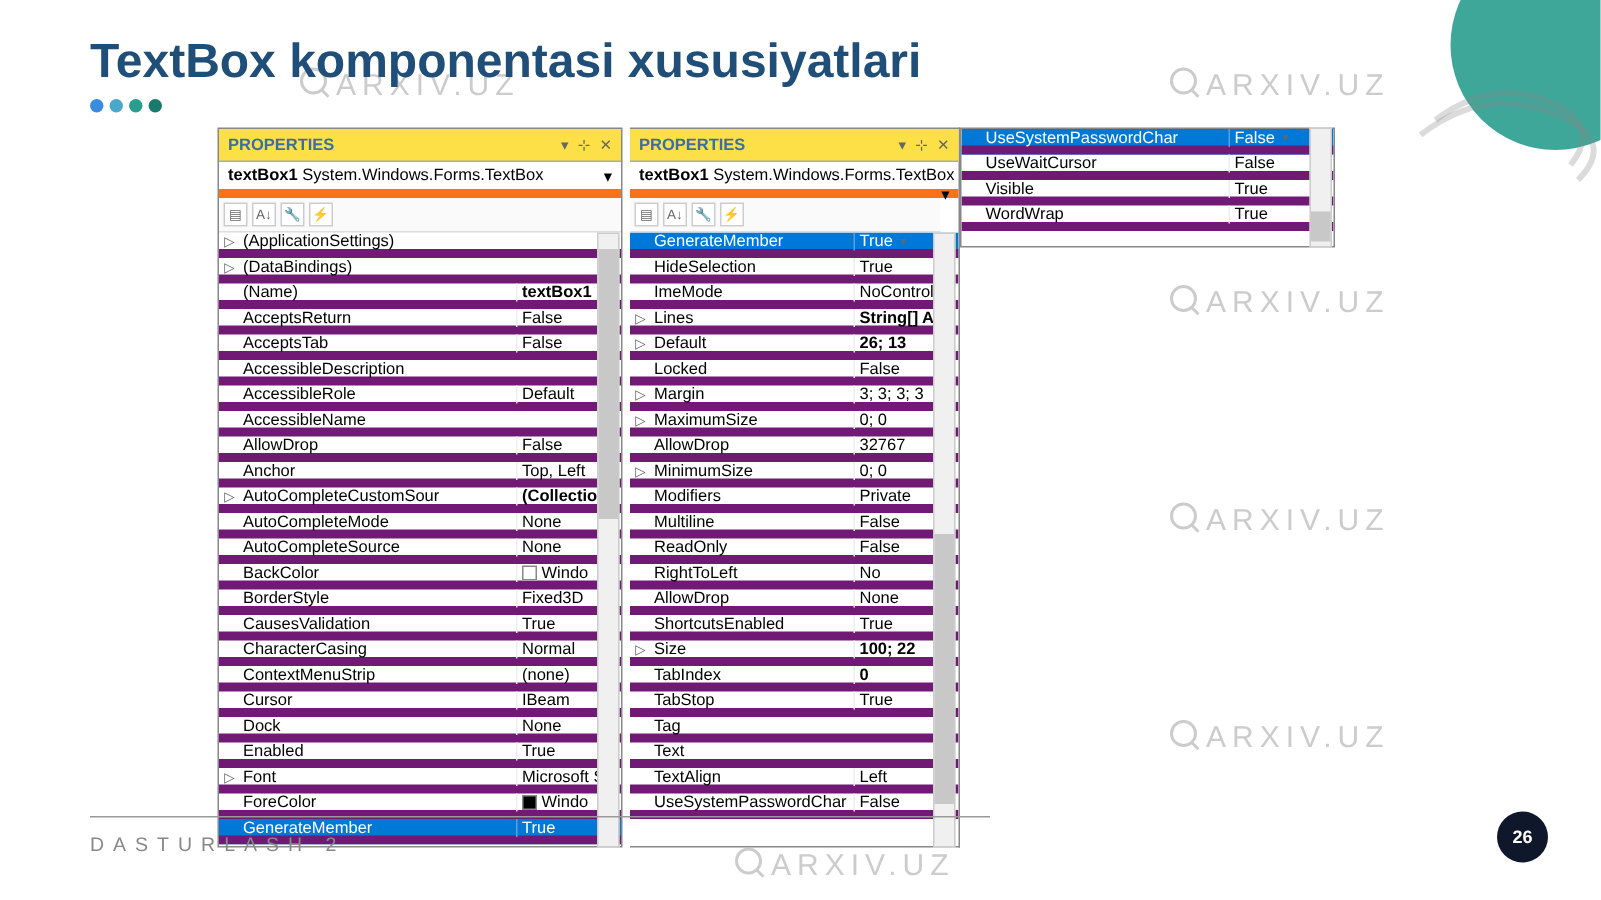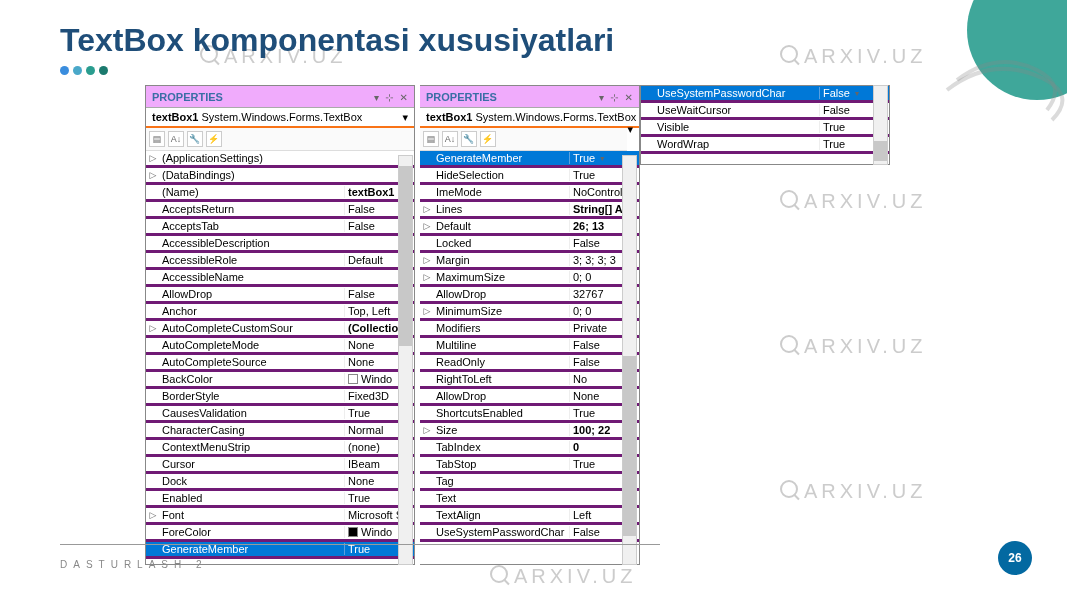--- a/index.html
+++ b/index.html
@@ -9,39 +9,39 @@
 .wm-icon::after{content:"";position:absolute;width:7px;height:2px;background:#ccc;bottom:-2px;right:-4px;transform:rotate(45deg)}
 .title{position:absolute;top:22px;left:60px;font-size:32px;font-weight:bold;color:#1f4e79;font-family:Liberation Sans, sans-serif}
 .dots{position:absolute;top:66px;left:60px;display:flex;gap:4px}
 .dots span{width:9px;height:9px;border-radius:50%}
 .d1{background:#3a8dde}.d2{background:#4aa8c9}.d3{background:#2a9d8f}.d4{background:#1b7a6e}
 .swirl{position:absolute;top:-30px;right:-30px;width:200px;height:200px}
 .panel{position:absolute;border:1px solid #888;background:#fff;font-size:11px}
 .p1{top:85px;left:145px;width:270px;height:480px}
 .p2{top:85px;left:420px;width:220px;height:480px;border-left:none}
 .p3{top:85px;left:640px;width:250px;height:80px}
-.phead{background:#f0abfc;padding:3px 6px;border-bottom:1px solid #aaa;display:flex;align-items:center;justify-content:space-between;height:22px}
+.phead{background:#fde047;padding:3px 6px;border-bottom:1px solid #aaa;display:flex;align-items:center;justify-content:space-between;height:22px}
 .phead .ptitle{color:#3a6ea5;font-weight:600}
 .phead .icons span{color:#666;font-size:10px;margin-left:3px;cursor:pointer}
-.obj{padding:3px 6px;border-bottom:2px solid #f97316}
+.obj{padding:3px 6px;border-bottom:6px solid #f97316}
 .obj b{font-weight:bold}
 .toolbar{display:flex;gap:3px;padding:3px;border-bottom:1px solid #ddd;background:#fafafa}
 .tb{width:16px;height:16px;border:1px solid #ccc;display:flex;align-items:center;justify-content:center;font-size:9px;color:#666;background:#fff}
 .plist{overflow:hidden}
-.prow{display:flex;height:17px;align-items:center;border-bottom:3px solid #701a75}
+.prow{display:flex;height:17px;align-items:center;border-bottom:6px solid #701a75}
 .prow.sel{background:#0078d7;color:#fff}
 .pexp{width:14px;text-align:center;color:#666;font-size:9px}
 .pname{flex:1;padding-left:2px;overflow:hidden;white-space:nowrap;text-overflow:ellipsis}
 .pval{width:70px;padding-left:3px;border-left:1px solid #eee;overflow:hidden;white-space:nowrap;display:flex;align-items:center}
 .prow.sel .pval{border-left:1px solid #5aa0e0}
 .bold{font-weight:bold}
 .sw{width:10px;height:10px;border:1px solid #888;margin-right:3px;display:inline-block}
 .footer-line{position:absolute;left:60px;bottom:55px;width:600px;height:1px;background:#999}
-.footer-text{position:absolute;left:60px;bottom:30px;letter-spacing:6px;color:#888;font-size:10px}
-.page-badge{position:absolute;right:35px;bottom:25px;width:34px;height:34px;border-radius:50%;background:#0369a1;color:#fff;display:flex;align-items:center;justify-content:center;font-size:12px;font-weight:bold}
+.footer-text{position:absolute;left:60px;bottom:30px;letter-spacing:6px;color:#888;font-size:13px}
+.page-badge{position:absolute;right:35px;bottom:25px;width:34px;height:34px;border-radius:50%;background:#0f172a;color:#fff;display:flex;align-items:center;justify-content:center;font-size:12px;font-weight:bold}
 .vscroll{position:absolute;width:15px;background:#f0f0f0;border:1px solid #ccc}
 .vthumb{background:#c8c8c8;width:100%}
 .dd{width:14px;text-align:center;color:#666;font-size:8px}
 </style>
 </head>
 <body>
 
 <div class="watermark" style="top:45px;left:200px"><span class="wm-icon"></span><span>ARXIV.UZ</span></div>
 <div class="watermark" style="top:45px;left:780px"><span class="wm-icon"></span><span>ARXIV.UZ</span></div>
 <div class="watermark" style="top:190px;left:190px"><span class="wm-icon"></span><span>ARXIV.UZ</span></div>

